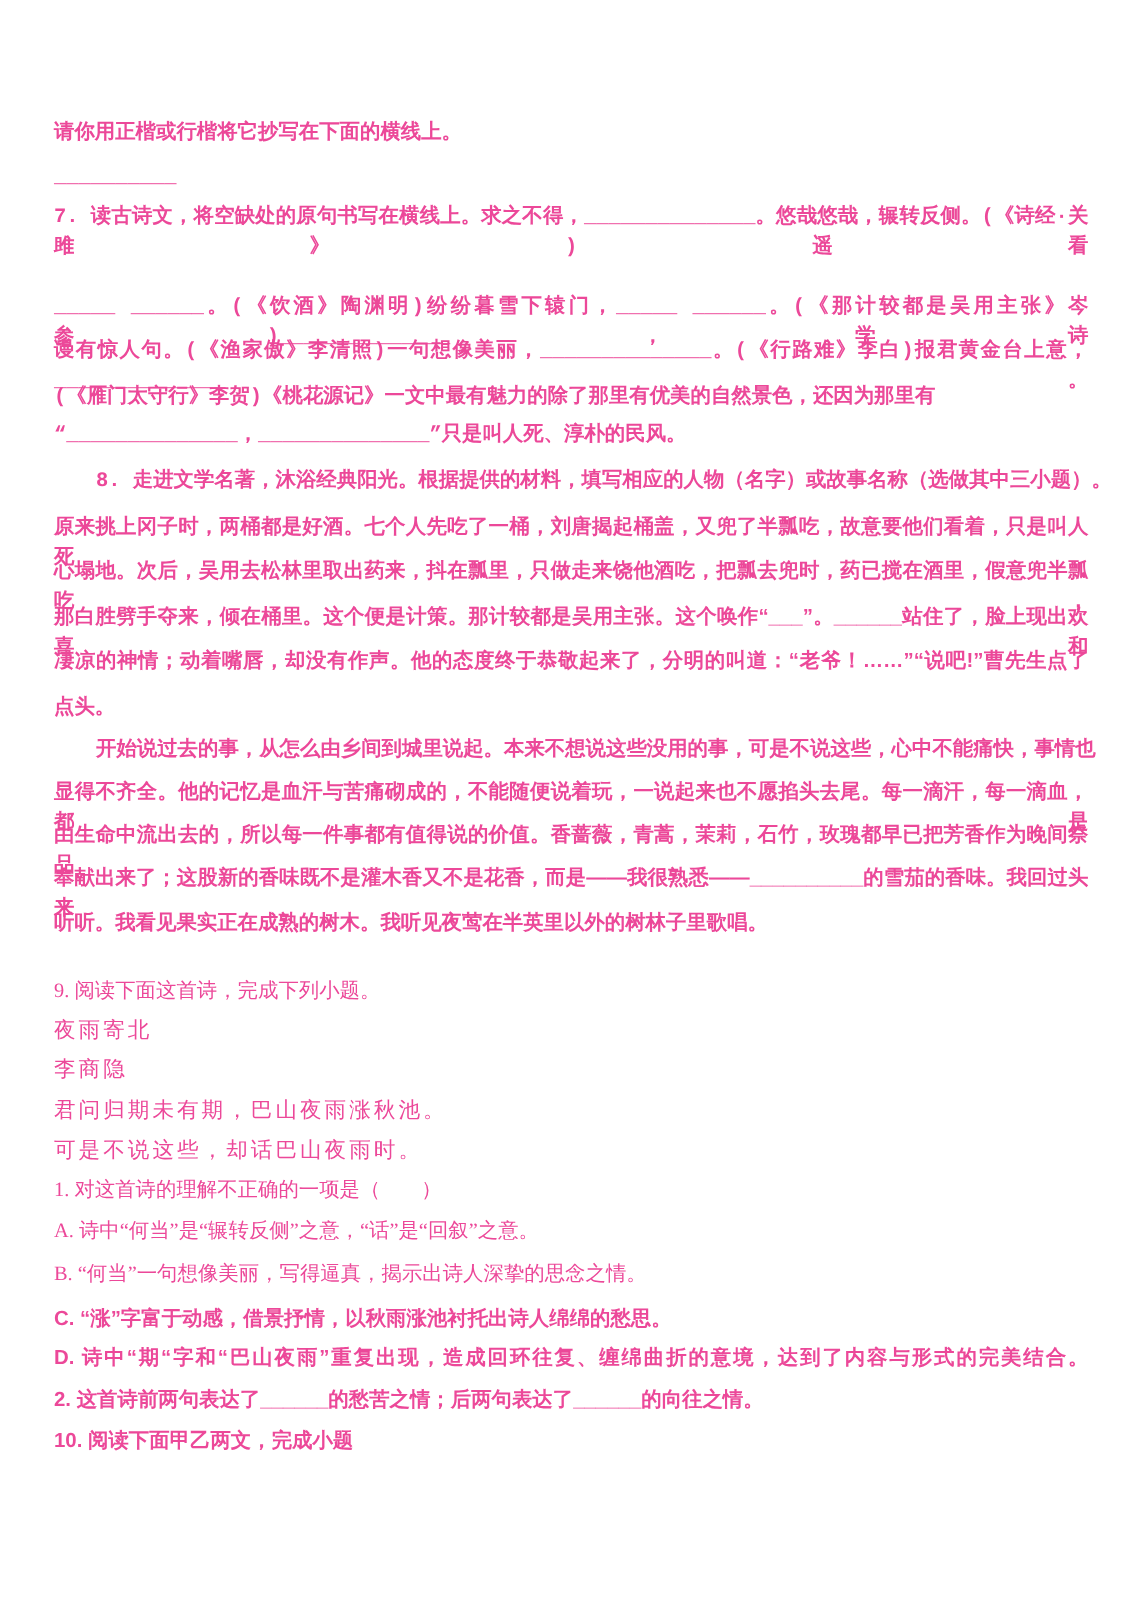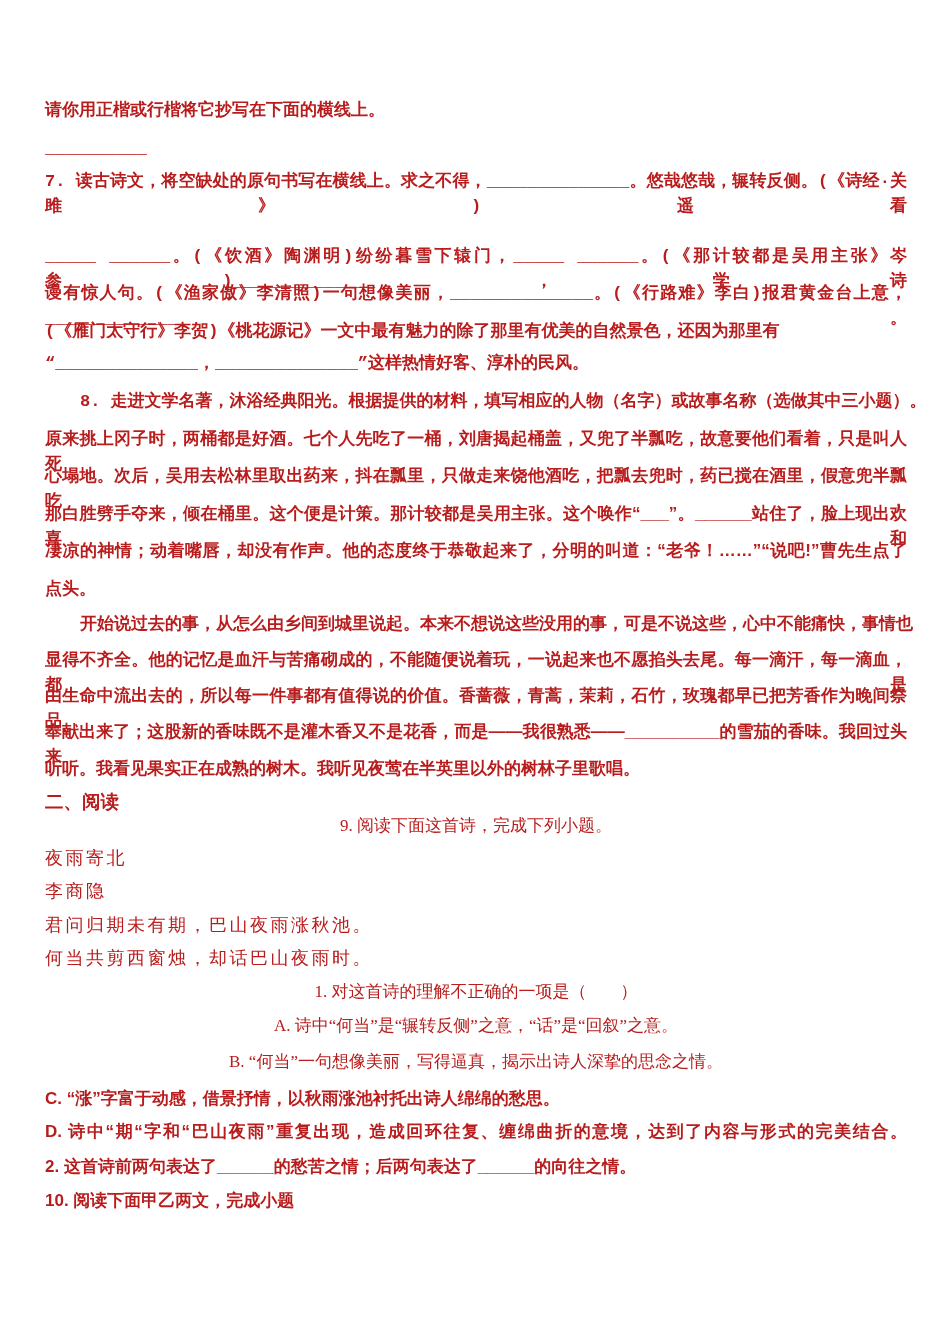--- a/index.html
+++ b/index.html
@@ -1,84 +1,83 @@
 <!DOCTYPE html>
 <html><head>
 <meta charset="utf-8">
 <style>
   html,body{margin:0;padding:0;background:#ffffff;}
   .page{
     position:relative;
     width:950px;
     height:1344px;
     background:#ffffff;
-    color:#b91c1c;
+    color:#ec4899;
     overflow:hidden;
   }
   .ln{
     position:absolute;
     left:45px;
     width:862px;
     font-size:17px;
     line-height:25px;
     white-space:nowrap;
   }
   
   .just{
     white-space:normal;
     text-align:justify;
     text-align-last:justify;
   }
   
   .song{font-family:Liberation Mono, monospace;font-weight:700;}
   
-  .songr{font-family:"Liberation Serif", serif;font-weight:400;text-align:center;}
+  .songr{font-family:"Liberation Serif", serif;font-weight:400;}
   
   .hei{font-family:"Liberation Sans", sans-serif;font-weight:700;}
   
   .kai{font-family:"Liberation Serif", serif;font-weight:400;letter-spacing:2.5px;font-size:18px;}
   .heading{font-size:18.5px;}
   .indent2{left:80px;width:827px;}
   .blankline{letter-spacing:0;}
 </style>
 </head>
 <body>
 
 <div class="page">
 
   <div class="ln hei" style="top:97px">请你用正楷或行楷将它抄写在下面的横线上。</div>
   <div class="ln song blankline" style="top:136px">__________</div>
 
   <div class="ln song just" style="top:169px">7. 读古诗文，将空缺处的原句书写在横线上。求之不得，______________。悠哉悠哉，辗转反侧。(《诗经·关雎》)遥看</div>
   <div class="ln song just" style="top:244px">_____ ______。(《饮酒》陶渊明)纷纷暮雪下辕门，_____ ______。(《那计较都是吴用主张》岑参)______________，学诗</div>
   <div class="ln song just" style="top:281px">谩有惊人句。(《渔家傲》李清照)一句想像美丽，______________。(《行路难》李白)报君黄金台上意，______________。</div>
   <div class="ln song" style="top:319px">(《雁门太守行》李贺)《桃花源记》一文中最有魅力的除了那里有优美的自然景色，还因为那里有</div>
-  <div class="ln song" style="top:351px">“______________，______________”这样热情好客、淳朴的民风。</div>
+  <div class="ln song" style="top:351px">“______________，______________”只是叫人死、淳朴的民风。</div>
 
   <div class="ln song indent2" style="top:389px">8. 走进文学名著，沐浴经典阳光。根据提供的材料，填写相应的人物（名字）或故事名称（选做其中三小题）。</div>
 
   <div class="ln hei just" style="top:426px">原来挑上冈子时，两桶都是好酒。七个人先吃了一桶，刘唐揭起桶盖，又兜了半瓢吃，故意要他们看着，只是叫人死</div>
   <div class="ln hei just" style="top:463px">心塌地。次后，吴用去松林里取出药来，抖在瓢里，只做走来饶他酒吃，把瓢去兜时，药已搅在酒里，假意兜半瓢吃，</div>
   <div class="ln hei just" style="top:501px">那白胜劈手夺来，倾在桶里。这个便是计策。那计较都是吴用主张。这个唤作“___”。______站住了，脸上现出欢喜和</div>
   <div class="ln hei just" style="top:538px">凄凉的神情；动着嘴唇，却没有作声。他的态度终于恭敬起来了，分明的叫道：“老爷！……”“说吧!”曹先生点了</div>
   <div class="ln hei" style="top:576px">点头。</div>
 
   <div class="ln hei indent2" style="top:611px">开始说过去的事，从怎么由乡间到城里说起。本来不想说这些没用的事，可是不说这些，心中不能痛快，事情也</div>
   <div class="ln hei just" style="top:647px">显得不齐全。他的记忆是血汗与苦痛砌成的，不能随便说着玩，一说起来也不愿掐头去尾。每一滴汗，每一滴血，都是</div>
   <div class="ln hei just" style="top:719px">奉献出来了；这股新的香味既不是灌木香又不是花香，而是——我很熟悉——__________的雪茄的香味。我回过头来</div>
   <div class="ln hei just" style="top:683px">由生命中流出去的，所以每一件事都有值得说的价值。香蔷薇，青蒿，茉莉，石竹，玫瑰都早已把芳香作为晚间祭品</div>
   <div class="ln hei" style="top:756px">听听。我看见果实正在成熟的树木。我听见夜莺在半英里以外的树林子里歌唱。</div>
 
-  <div class="ln hei heading" style="top:789px">二、阅读</div>
 
   <div class="ln songr" style="top:813px">9. 阅读下面这首诗，完成下列小题。</div>
   <div class="ln kai" style="top:846px">夜雨寄北</div>
   <div class="ln kai" style="top:879px">李商隐</div>
   <div class="ln kai" style="top:913px">君问归期未有期，巴山夜雨涨秋池。</div>
-  <div class="ln kai" style="top:946px">何当共剪西窗烛，却话巴山夜雨时。</div>
+  <div class="ln kai" style="top:946px">可是不说这些，却话巴山夜雨时。</div>
 
   <div class="ln songr" style="top:979px">1. 对这首诗的理解不正确的一项是（　　）</div>
   <div class="ln songr" style="top:1013px">A. 诗中“何当”是“辗转反侧”之意，“话”是“回叙”之意。</div>
   <div class="ln songr" style="top:1049px">B. “何当”一句想像美丽，写得逼真，揭示出诗人深挚的思念之情。</div>
   <div class="ln hei" style="top:1086px">C. “涨”字富于动感，借景抒情，以秋雨涨池衬托出诗人绵绵的愁思。</div>
   <div class="ln hei just" style="top:1119px">D. 诗中“期“字和“巴山夜雨”重复出现，造成回环往复、缠绵曲折的意境，达到了内容与形式的完美结合。</div>
   <div class="ln hei" style="top:1154px">2. 这首诗前两句表达了______的愁苦之情；后两句表达了______的向往之情。</div>
 
   <div class="ln hei" style="top:1188px">10. 阅读下面甲乙两文，完成小题</div>
 

